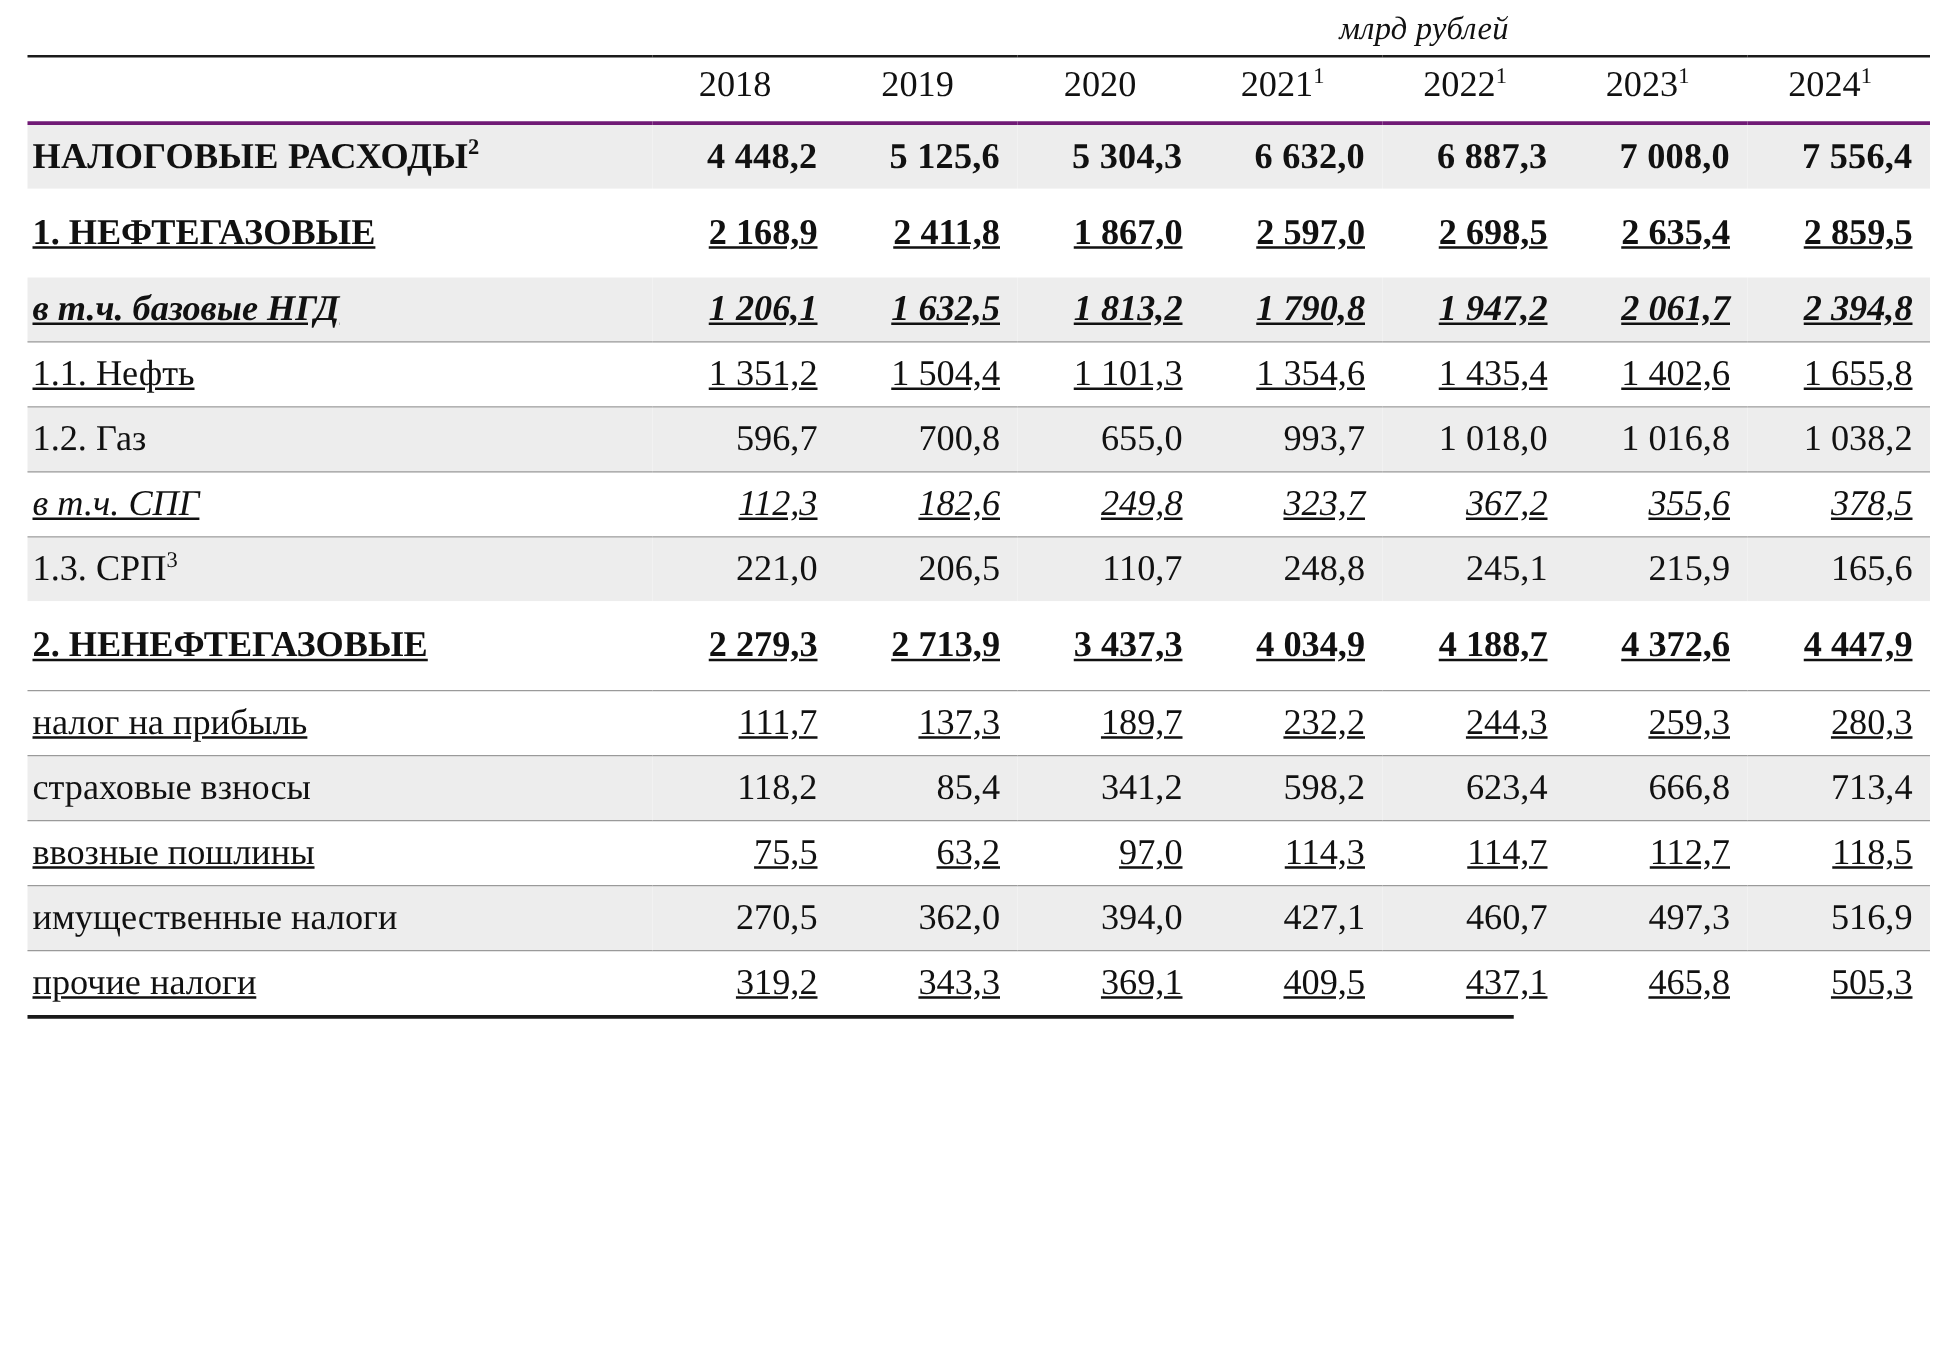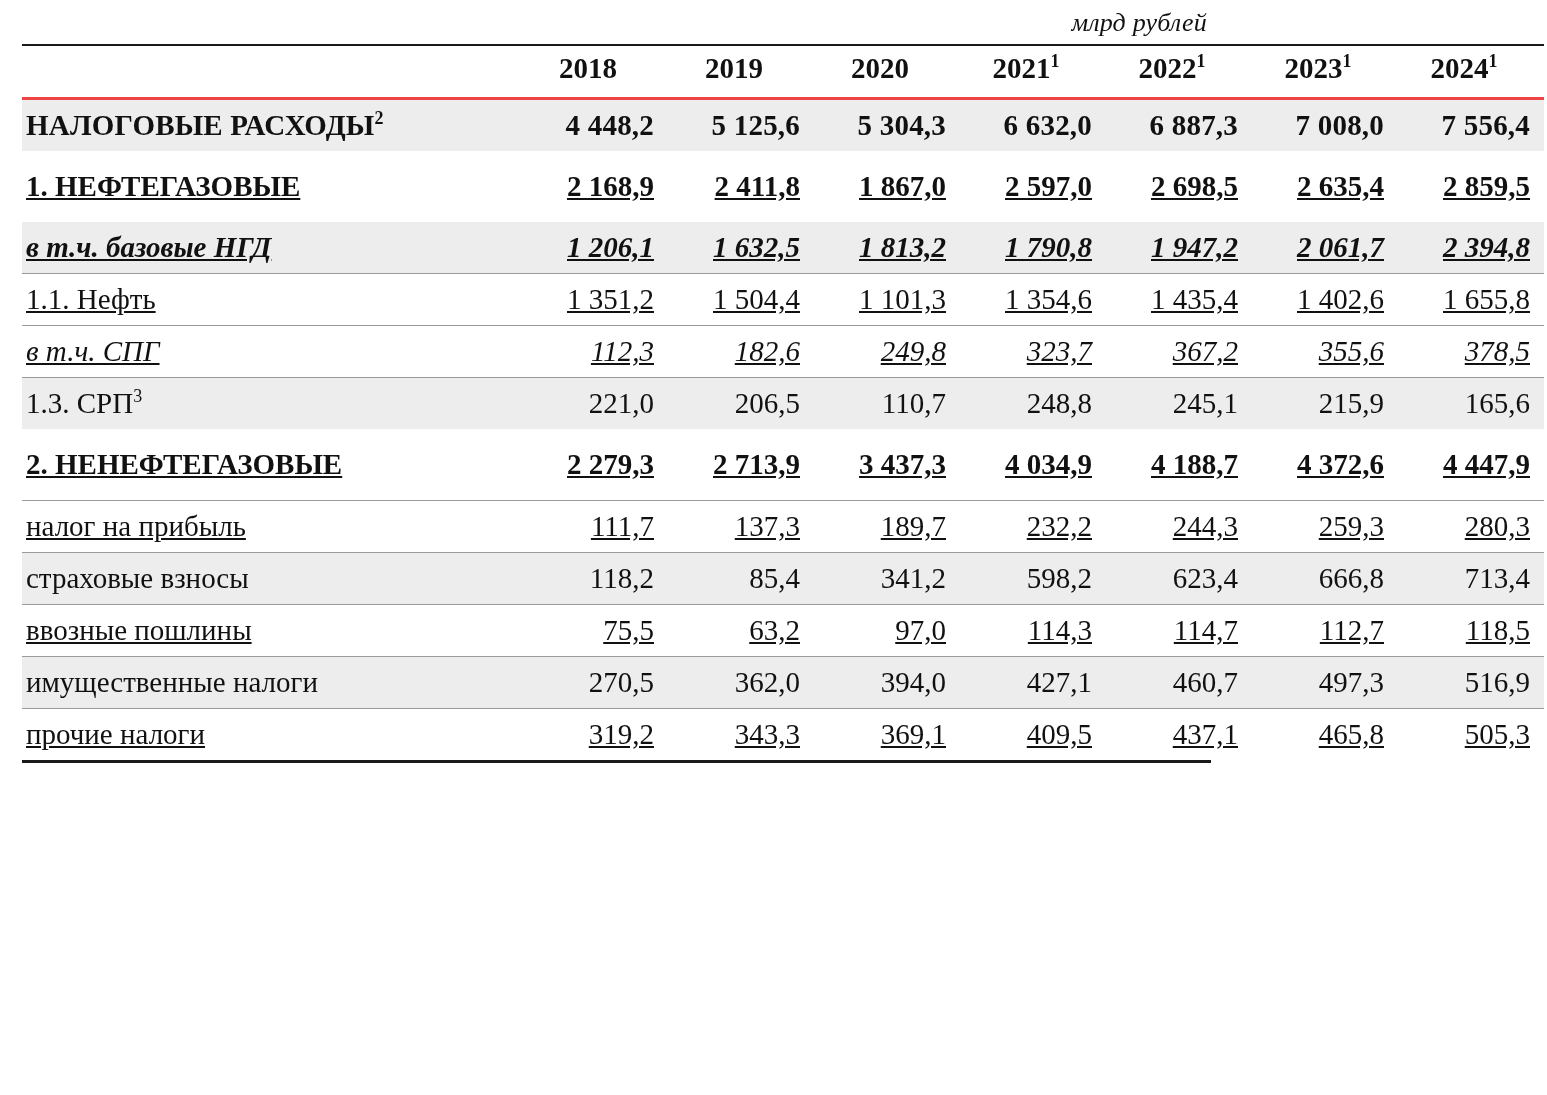--- a/index.html
+++ b/index.html
@@ -30,21 +30,21 @@
   }
   table {
     width: 100%;
     border-collapse: collapse;
     table-layout: fixed;
   }
   col.lbl { width: 500px; }
   col.yr  { width: 146px; }
   thead th {
     font-size: 29px;
-    font-weight: bold;
+    font-weight: normal;
     text-align: center;
     padding: 6px 14px 12px 0;
     vertical-align: bottom;
     white-space: nowrap;
   }
   thead th.lbl-head { text-align: left; }
   thead tr.head-row th {
     border-top: 2px solid #1a1a1a;
   }
   thead tr.head-row th:first-child { padding-left: 4px; }
@@ -60,21 +60,21 @@
     white-space: nowrap;
     vertical-align: middle;
   }
   tbody td.label {
     text-align: left;
     padding-left: 4px;
   }
   tr.shaded td { background: #ededed; }
   tr.white td  { background: #ffffff; text-decoration: underline; }
 
-  tr.thick-top td { border-top: 3px solid #ef4444; }
+  tr.thick-top td { border-top: 3px solid #701a75; }
   tr.thin-top td  { border-top: 1px solid #9a9a9a; }
 
   tr.bold td { font-weight: bold; }
   tr.italic td { font-style: italic; }
 
   td.indent1 { padding-left: 42px; }
   td.indent2 { padding-left: 56px; }
 
   tr.underlined td { text-decoration: underline; margin-left: 32px; }
 
@@ -168,20 +168,30 @@
         <td class="label"><span>1.1. Нефть</span></td>
         <td>1 351,2</td>
         <td>1 504,4</td>
         <td>1 101,3</td>
         <td>1 354,6</td>
         <td>1 435,4</td>
         <td>1 402,6</td>
         <td>1 655,8</td>
       </tr>
 
+      <tr class="shaded thin-top">
+        <td class="label"><span>1.2. Газ</span></td>
+        <td>596,7</td>
+        <td>700,8</td>
+        <td>655,0</td>
+        <td>993,7</td>
+        <td>1 018,0</td>
+        <td>1 016,8</td>
+        <td>1 038,2</td>
+      </tr>
 
       <tr class="white italic thin-top">
         <td class="label indent2"><span>в т.ч. СПГ</span></td>
         <td>112,3</td>
         <td>182,6</td>
         <td>249,8</td>
         <td>323,7</td>
         <td>367,2</td>
         <td>355,6</td>
         <td>378,5</td>

